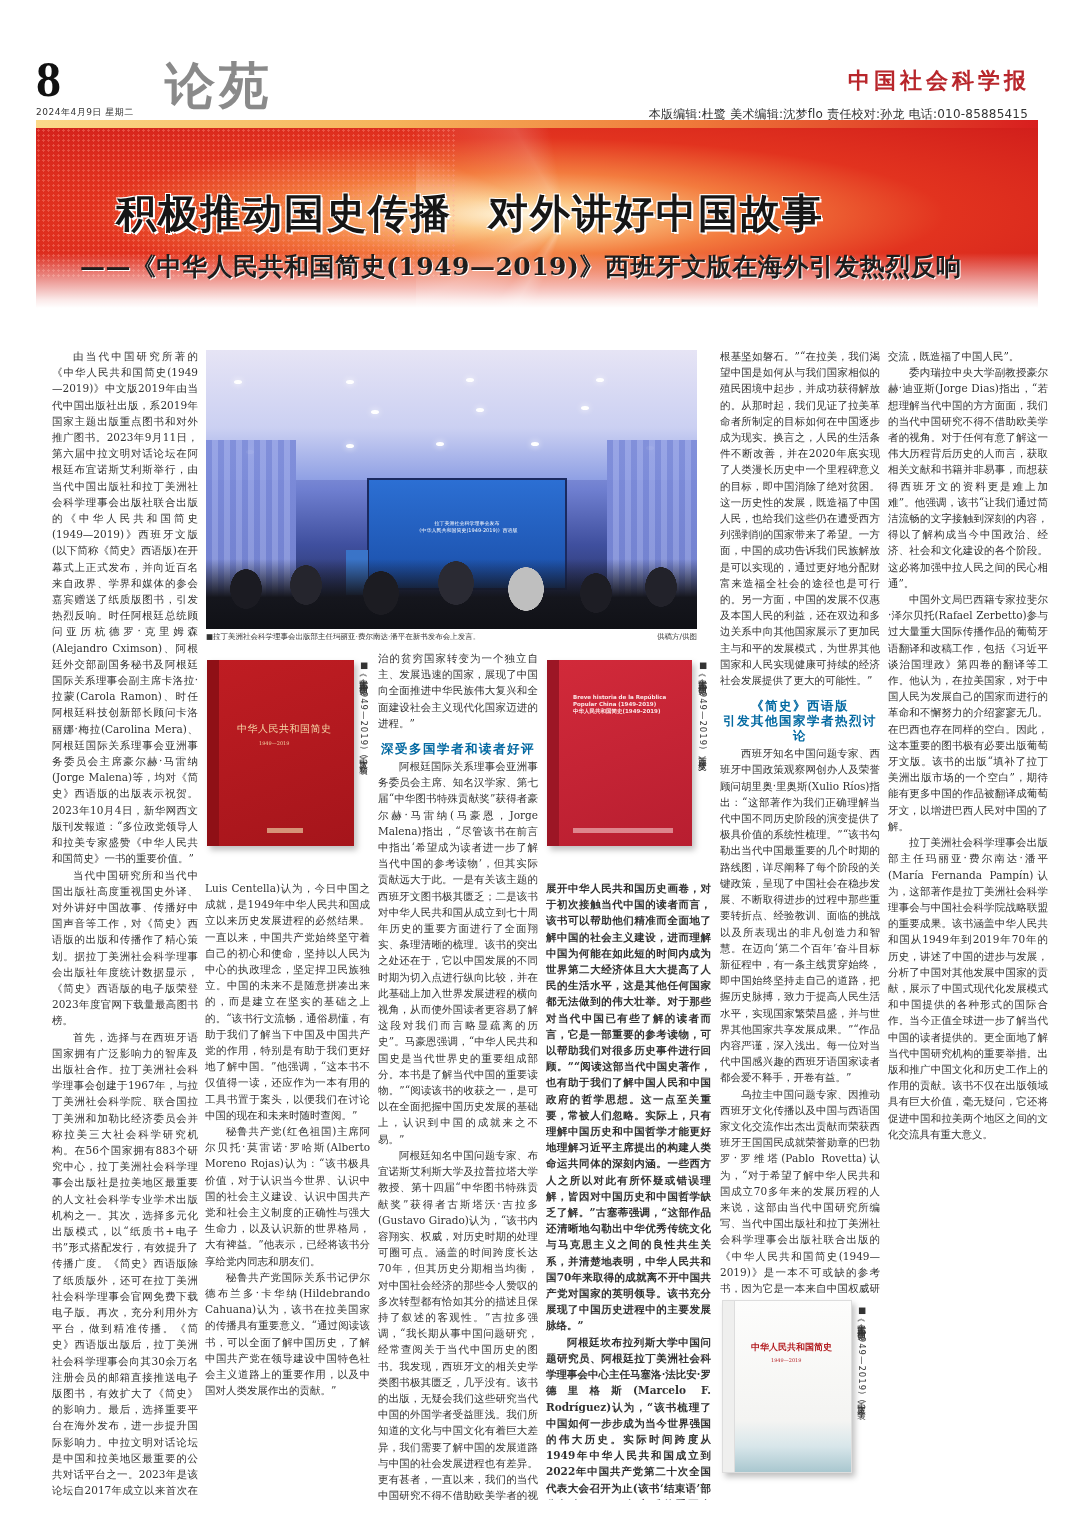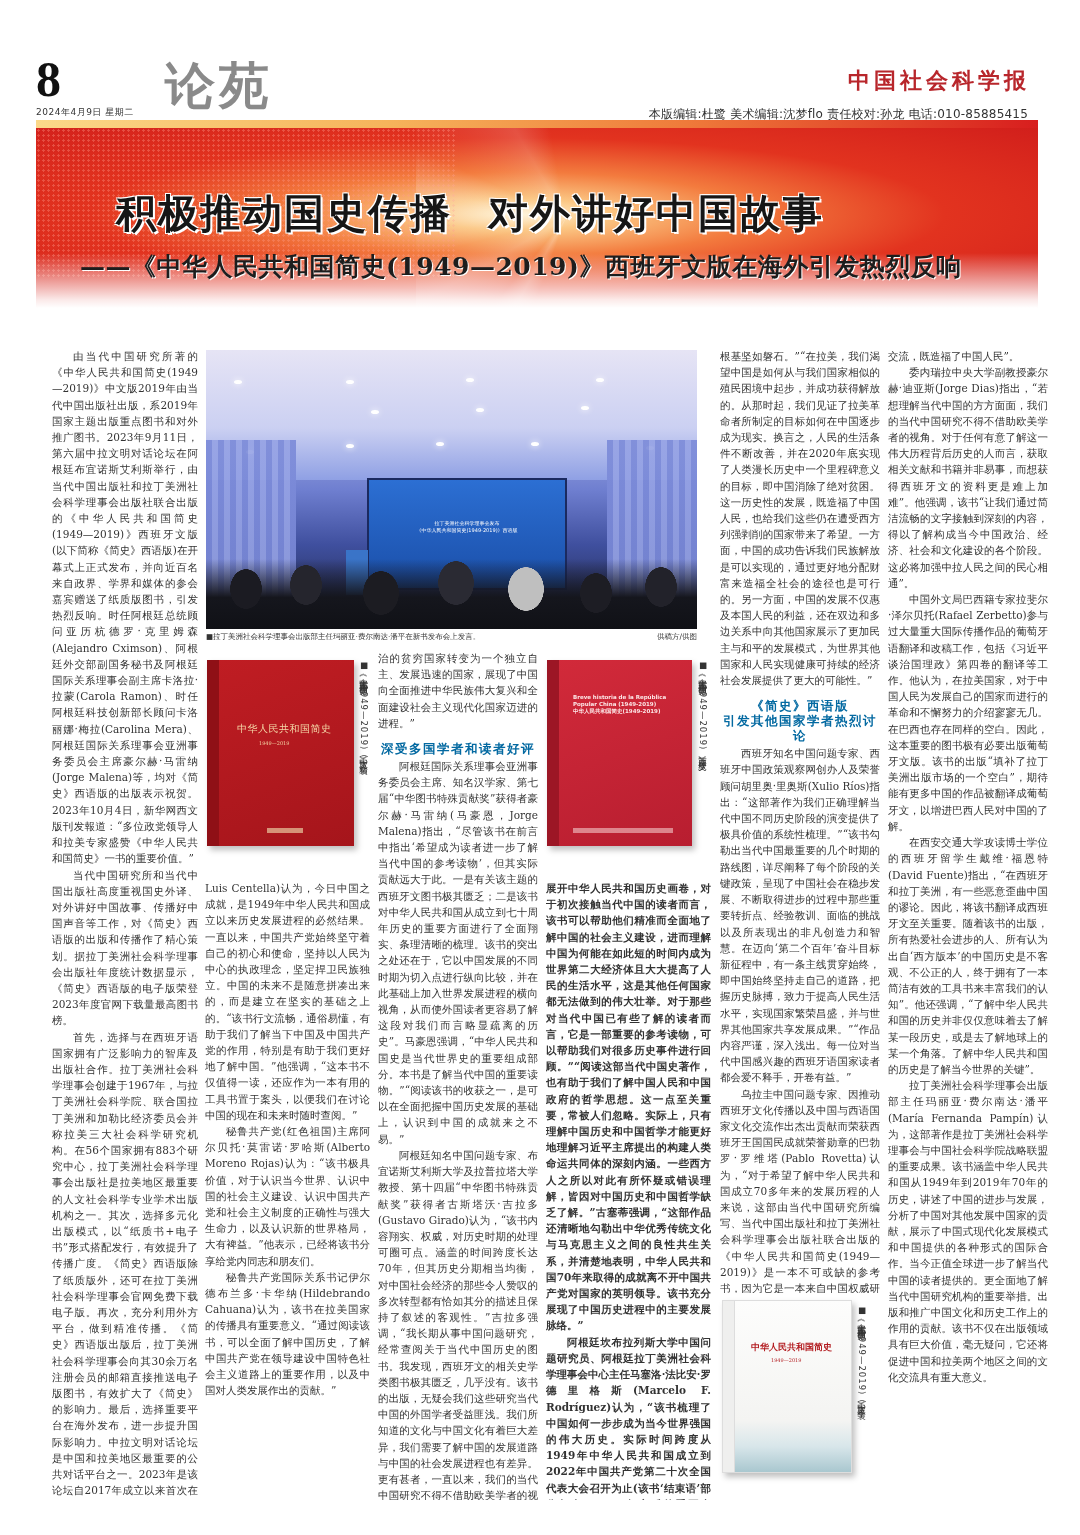--- a/index.html
+++ b/index.html
@@ -176,16 +176,15 @@
   <div class="book-spine"></div>
   <div class="t">中华人民共和国简史</div>
   <div class="s">1949—2019</div>
 </div>
 <div class="vcap" style="left:856px; top:1305px; height:205px;">■《中华人民共和国简史(1949—2019)》中文版(平装)。</div>
 
 <div class="col" style="left:888px; top:348px; width:160px; height:1160px;">
   <p style="text-indent:0">交流，既造福了中国人民”。</p>
   <p>委内瑞拉中央大学副教授豪尔赫·迪亚斯(Jorge Dias)指出，“若想理解当代中国的方方面面，我们的当代中国研究不得不借助欧美学者的视角。对于任何有意了解这一伟大历程背后历史的人而言，获取相关文献和书籍并非易事，而想获得西班牙文的资料更是难上加难”。他强调，该书“让我们通过简洁流畅的文字接触到深刻的内容，得以了解构成当今中国政治、经济、社会和文化建设的各个阶段。这必将加强中拉人民之间的民心相通”。</p>
   <p>中国外文局巴西籍专家拉斐尔·泽尔贝托(Rafael Zerbetto)参与过大量重大国际传播作品的葡萄牙语翻译和改稿工作，包括《习近平谈治国理政》第四卷的翻译等工作。他认为，在拉美国家，对于中国人民为发展自己的国家而进行的革命和不懈努力的介绍寥寥无几。在巴西也存在同样的空白。因此，这本重要的图书极有必要出版葡萄牙文版。该书的出版“填补了拉丁美洲出版市场的一个空白”，期待能有更多中国的作品被翻译成葡萄牙文，以增进巴西人民对中国的了解。</p>
-  <p>在西安交通大学攻读博士学位的西班牙留学生戴维·福恩特(David Fuente)指出，“在西班牙和拉丁美洲，有一些恶意歪曲中国的谬论。因此，将该书翻译成西班牙文至关重要。随着该书的出版，所有热爱社会进步的人、所有认为出自‘西方版本’的中国历史是不客观、不公正的人，终于拥有了一本简洁有效的工具书来丰富我们的认知”。他还强调，“了解中华人民共和国的历史并非仅仅意味着去了解某一段历史，或是去了解地球上的某一个角落。了解中华人民共和国的历史是了解当今世界的关键”。</p>
   <p>拉丁美洲社会科学理事会出版部主任玛丽亚·费尔南达·潘平(María Fernanda Pampín)认为，这部著作是拉丁美洲社会科学理事会与中国社会科学院战略联盟的重要成果。该书涵盖中华人民共和国从1949年到2019年70年的历史，讲述了中国的进步与发展，分析了中国对其他发展中国家的贡献，展示了中国式现代化发展模式和中国提供的各种形式的国际合作。当今正值全球进一步了解当代中国的读者提供的。更全面地了解当代中国研究机构的重要举措。出版和推广中国文化和历史工作上的作用的贡献。该书不仅在出版领域具有巨大价值，毫无疑问，它还将促进中国和拉美两个地区之间的文化交流具有重大意义。</p>
 
 </div>
 
 </body></html>

